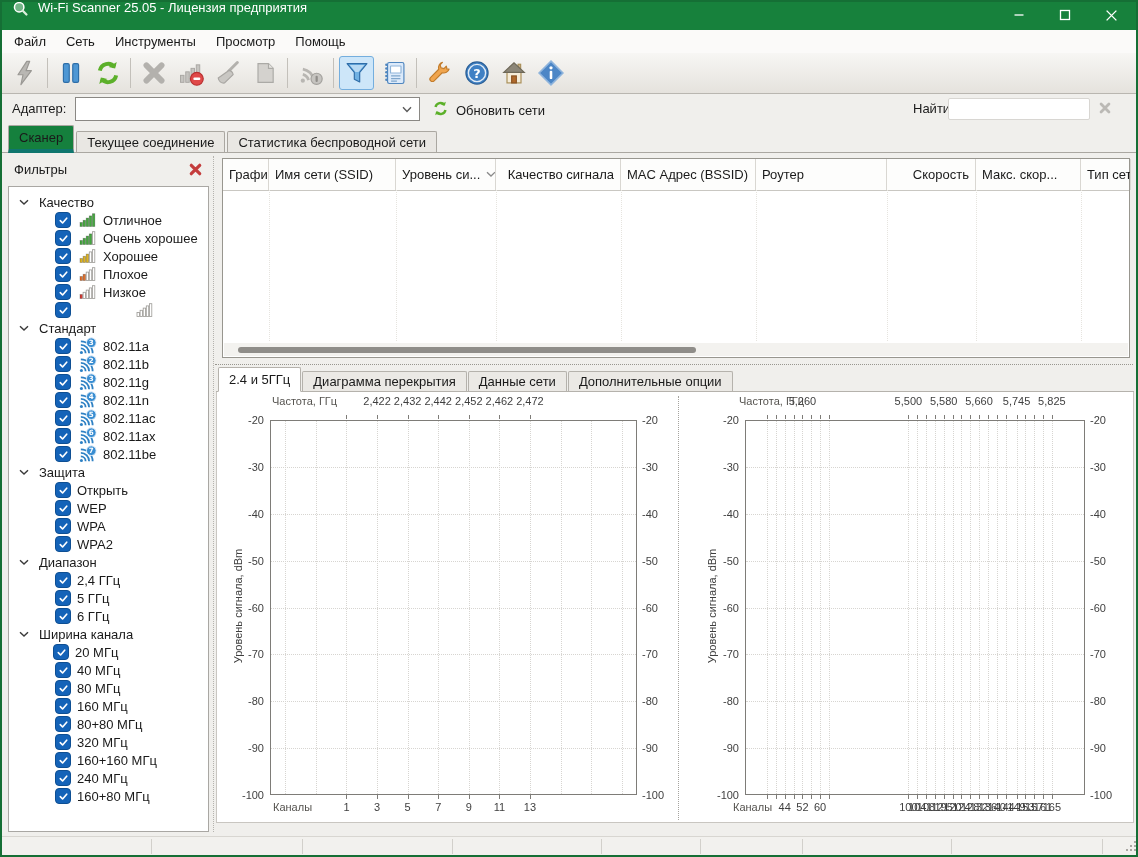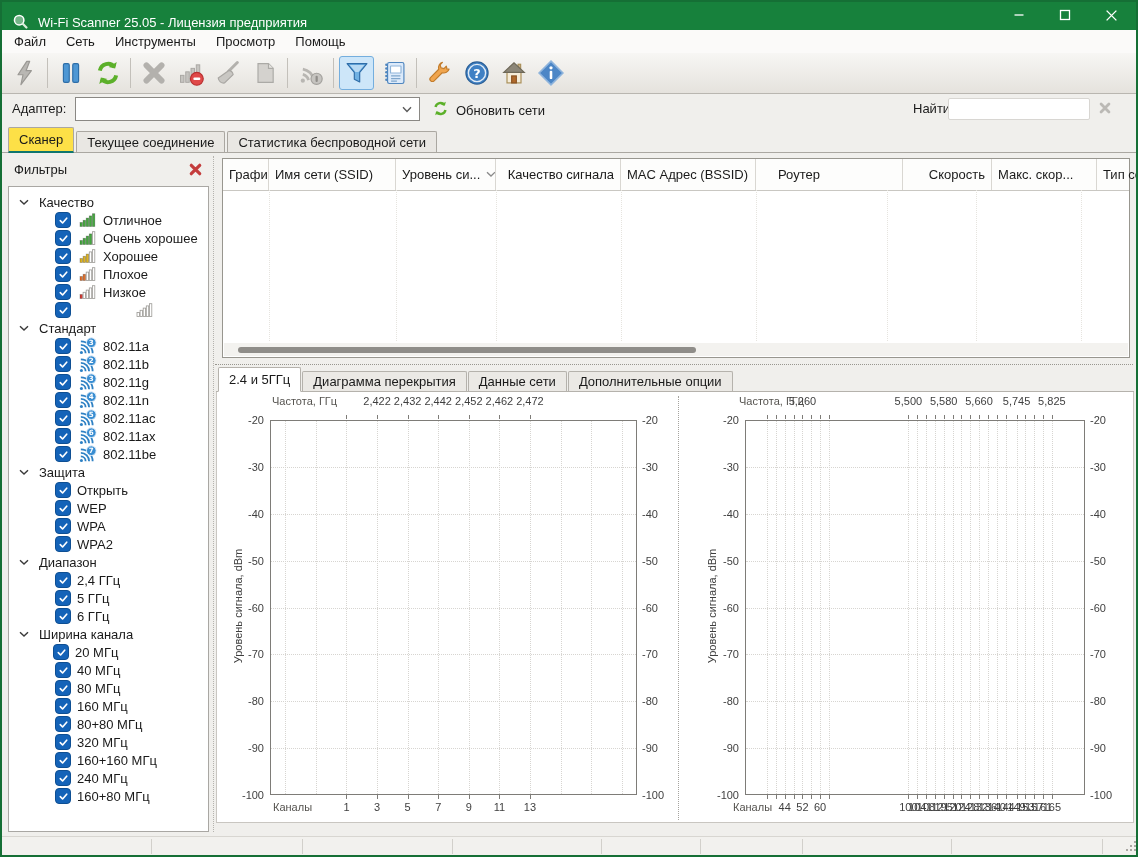--- a/index.html
+++ b/index.html
@@ -1,20 +1,20 @@
 <!DOCTYPE html>
 <html><head>
 <meta charset="utf-8">
 <style>
   html,body{margin:0;padding:0;background:#d8d8d8}
   .screen{position:relative;width:1138px;height:857px;background:#f0efec;
     font-family:"Liberation Sans","DejaVu Sans",sans-serif;font-size:13px;color:#1a1a1a;overflow:hidden}
   .frame{position:absolute;inset:0;border:2px solid #15703382;border-color:#156f35;pointer-events:none;z-index:80}
   
-  .titlebar{position:absolute;left:0;top:0;width:1138px;height:30px;background:#17813c;display:flex;align-items:flex-end;color:#fff;z-index:70}
+  .titlebar{position:absolute;left:0;top:0;width:1138px;height:30px;background:#17813c;display:flex;align-items:flex-start;color:#fff;z-index:70}
   .app-icon{margin:0 9px 0 12px;display:flex}
   .win-btns{position:absolute;right:4px;top:0;height:30px;display:flex}
   .win-btn{width:46px;height:30px;display:flex;align-items:center;justify-content:center}
   
   .menubar{position:absolute;left:2px;top:30px;width:1134px;height:23px;background:#fbfaf9;display:flex;align-items:center;padding-left:2px}
   .menu-item{padding:0 10px;height:100%;display:flex;align-items:center}
   
   .toolbar{position:absolute;left:2px;top:53px;width:1134px;height:40px;background:linear-gradient(#f7f6f4,#e5e2dd);
     border-bottom:1px solid #b9b6b0;display:flex;align-items:center;padding-left:4px}
   .tb-btn{width:35px;height:34px;display:flex;align-items:center;justify-content:center;border-radius:3px;margin:0 1px;box-sizing:border-box}
@@ -27,21 +27,21 @@
     box-sizing:border-box;display:flex;align-items:center;justify-content:flex-end;padding-right:6px}
   .refresh-net{position:absolute;left:432px;top:100px;display:flex;align-items:center;gap:7px;cursor:default}
   .search-label{position:absolute;left:913px;top:101px}
   .search-input{position:absolute;left:948px;top:98px;width:142px;height:22px;background:#fff;border:1px solid #d8d6d2;border-radius:2px;box-sizing:border-box;font:inherit;padding:0 5px}
   .search-clear{position:absolute;left:1098px;top:101px;display:flex}
   
   .tabs{position:absolute;left:2px;top:130px;width:1134px;height:23px;display:flex;align-items:flex-end;padding-left:6px;
     border-bottom:1px solid #aaa7a1;background:#f0efec;box-sizing:border-box}
   .tab{height:20px;display:flex;align-items:center;padding:0 10px;border:1px solid #aaa7a1;border-bottom:none;background:#e9e7e3;
     margin-right:2px;border-radius:2px 2px 0 0;white-space:nowrap}
-  .tab.active{height:23px;background:#fde047;margin-bottom:-1px;border-bottom:2px solid #0f766e}
+  .tab.active{height:23px;background:#15803d;margin-bottom:-1px;border-bottom:4px solid #0f766e}
   
   .filters-header{position:absolute;left:14px;top:162px}
   .filters-close{position:absolute;left:188px;top:162px;display:flex}
   .filters-box{position:absolute;left:8px;top:186px;width:201px;height:646px;background:#fff;border:1px solid #a9a7a3;box-sizing:border-box;overflow:hidden}
   .t-row{position:absolute;left:0;width:100%;height:18px;display:flex;align-items:center;white-space:nowrap}
   .t-row.group{padding-left:10px;gap:10px}
   .t-row.item{padding-left:46px;gap:6px}
   .cb{width:16px;height:16px;border-radius:4px;background:#1463b8;border:1px solid #0e4f93;box-sizing:border-box;display:flex;align-items:center;justify-content:center;flex:none}
   .fic{width:20px;height:18px;display:flex;align-items:center;justify-content:center;flex:none}
   
@@ -721,21 +721,21 @@
               <path d="M1 1.2 5 5 9 1.2" stroke="#8a8a8a" stroke-width="1.3" fill="none"></path>
             </svg>
           </span>
         </div>
         <div class="th right" style="width: 125px; flex: 0 0 auto;">
           <span>Качество сигнала</span>
         </div>
         <div class="th" style="width: 135px; flex: 0 0 auto;">
           <span>MAC Адрес (BSSID)</span>
         </div>
-        <div class="th" style="width: 131px; flex: 0 0 auto; margin-left: 16px;">
+        <div class="th" style="width: 131px; flex: 0 0 auto;">
           <span>Роутер</span>
         </div>
         <div class="th right" style="width: 89px; flex: 0 0 auto;">
           <span>Скорость</span>
         </div>
         <div class="th" style="width: 105px; flex: 0 0 auto;">
           <span>Макс. скор...</span>
         </div>
         <div class="th" style="width: 50px; flex: 0 0 auto;">
           <span>Тип сети</span>

